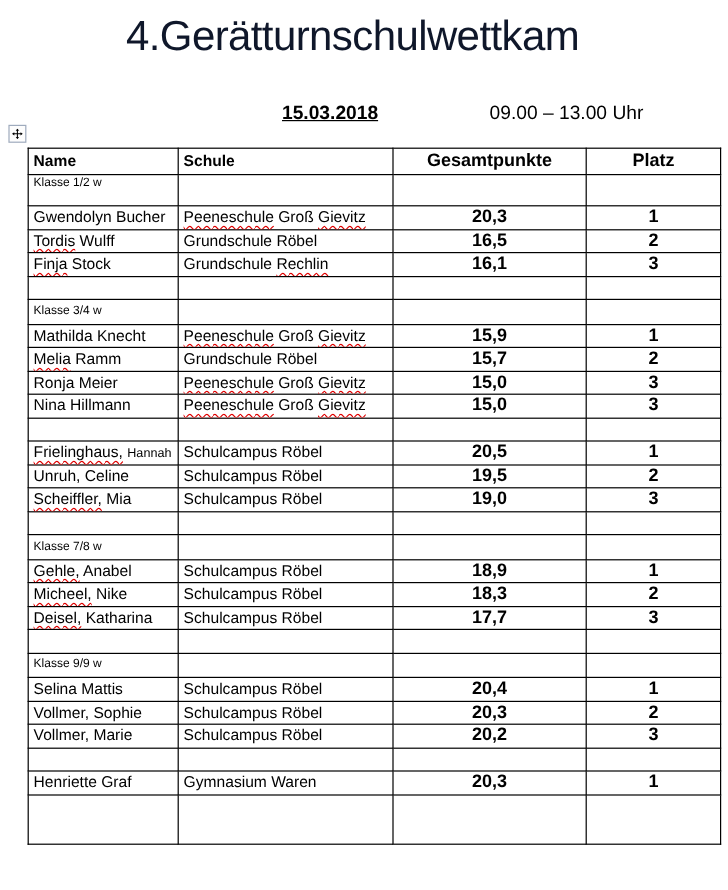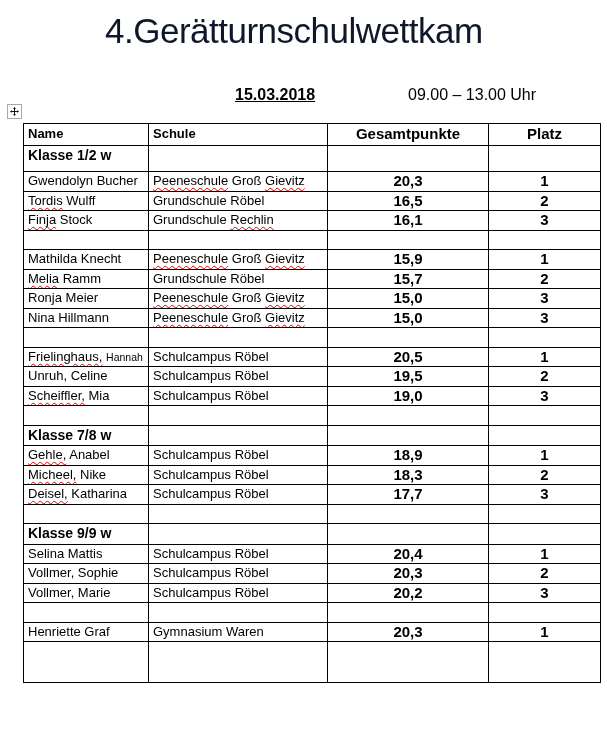--- a/index.html
+++ b/index.html
@@ -31,21 +31,21 @@
     overflow:hidden;white-space:nowrap;vertical-align:middle;
     padding:0 4px;line-height:1.05;
   }
   thead th{height:20.5px;font-size:15px;font-weight:bold;}
   th.c-name,th.c-school{text-align:left;}
   th.c-points,th.c-place{text-align:center;}
   .c-name,.c-school{font-size:13px;text-align:left;}
   .c-points,.c-place{font-size:15px;font-weight:bold;text-align:center;}
   tr.row-section td{height:19.5px;vertical-align:middle;}
   tr.row-section-first td{height:23.5px;vertical-align:top;padding-top:2px;}
-  td.section-label{font-weight:bold;font-size:14px;}
+  td.section-label{font-weight:normal;font-size:10px;}
   tr.row-data td{height:18.5px;}
   tr.row-empty td{height:18.5px;}
   tr.row-empty-last td{height:40px;}
   .sp{
     text-decoration-line:underline;
     text-decoration-style:wavy;
     text-decoration-color:#e00000;
     text-decoration-thickness:1px;
     text-underline-offset:2px;
   }
@@ -115,20 +115,26 @@
         <td class="c-school"><span>Grundschule </span><span class="sp">Rechlin</span></td>
         <td class="c-points">16,1</td>
         <td class="c-place">3</td>
       </tr>
       <tr class="row-empty">
         <td class="c-name"></td>
         <td class="c-school"></td>
         <td class="c-points"></td>
         <td class="c-place"></td>
       </tr>
+      <tr class="row-section">
+        <td class="c-name section-label"><span>Klasse 3/4 w</span></td>
+        <td class="c-school"></td>
+        <td class="c-points"></td>
+        <td class="c-place"></td>
+      </tr>
       <tr class="row-data">
         <td class="c-name"><span>Mathilda Knecht</span></td>
         <td class="c-school"><span class="sp">Peeneschule</span><span> Groß </span><span class="sp">Gievitz</span></td>
         <td class="c-points">15,9</td>
         <td class="c-place">1</td>
       </tr>
       <tr class="row-data">
         <td class="c-name"><span class="sp">Melia</span><span> Ramm</span></td>
         <td class="c-school"><span>Grundschule Röbel</span></td>
         <td class="c-points">15,7</td>

